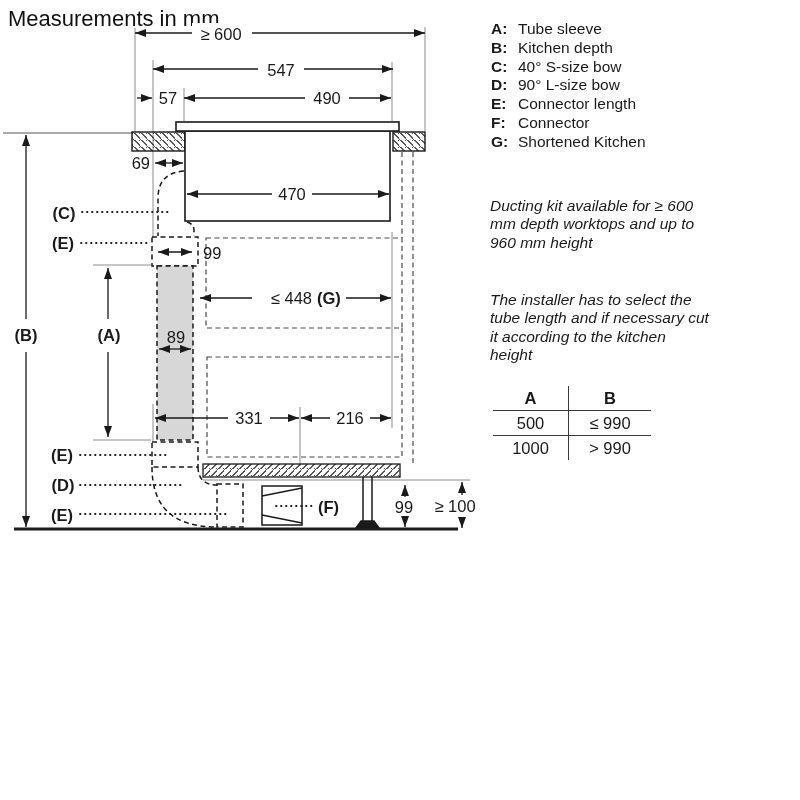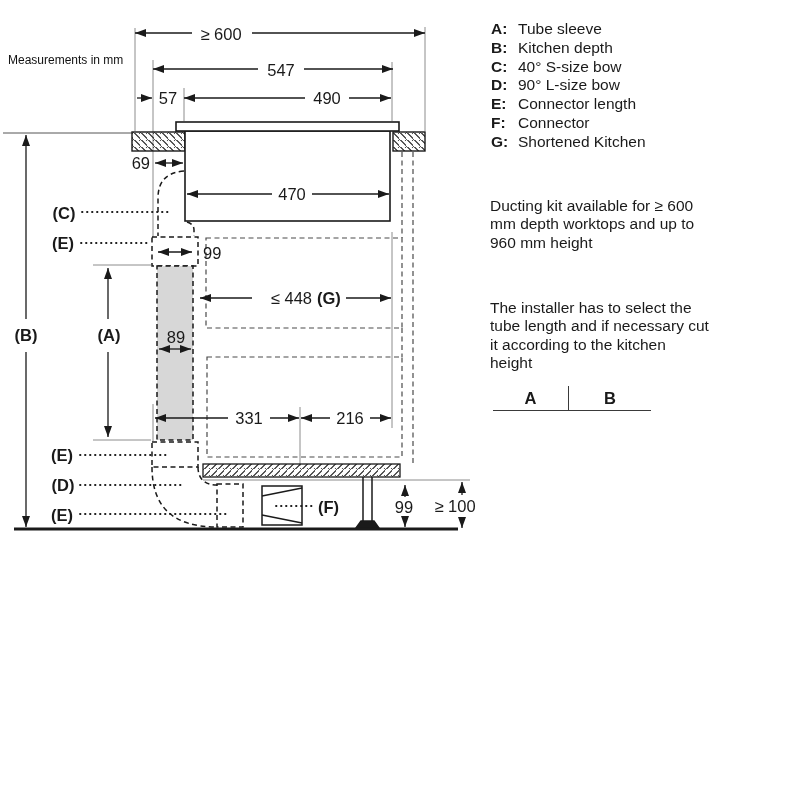--- a/index.html
+++ b/index.html
@@ -1,27 +1,27 @@
 <!DOCTYPE html>
 <html><head>
 <meta charset="utf-8">
 <style>
   html,body{margin:0;padding:0;background:#fff;}
   .canvas{position:relative;width:800px;height:800px;background:#ffffff;overflow:hidden;
           font-family:"Liberation Sans",sans-serif;color:#1a1a1a;}
-  .title{position:absolute;left:8px;top:6px;font-size:12px;color:#111;margin-top:47px;}
+  .title{position:absolute;left:8px;top:6px;font-size:22px;color:#111;}
   svg.diagram{position:absolute;left:0;top:0;}
   svg text{font-family:"Liberation Sans",sans-serif;font-size:16.5px;fill:#1a1a1a;}
   svg text.bold{font-weight:bold;}
   .legend{position:absolute;left:491px;top:20px;font-size:15.5px;line-height:18.8px;}
   .legend .row{display:flex;}
   .legend .k{font-weight:bold;width:27px;flex:0 0 27px;}
-  .note{position:absolute;left:490px;width:222px;font-size:15.5px;line-height:18.4px;}
+  .note{position:absolute;left:490px;width:222px;font-size:15.5px;line-height:18.4px;font-style:italic;}
   .note1{top:197px;}
-  .note2{top:299px;}
+  .note2{top:291px;}
   table.size{position:absolute;left:493px;top:386px;border-collapse:collapse;font-size:16.5px;}
   table.size th,table.size td{width:75px;height:24px;text-align:center;vertical-align:middle;
       font-weight:normal;padding:0;}
   table.size th{font-weight:bold;}
   table.size .c1{border-right:1.5px solid #3a3a3a;}
   table.size tr.hline th, table.size tr.hline td{border-bottom:1.5px solid #3a3a3a;}
   table.size td.c2, table.size th.c2{width:82px;}
 </style>
 </head>
 <body>
@@ -242,16 +242,24 @@
 
   <div class="note note1">Ducting kit available for ≥ 600 mm depth worktops and up to 960 mm height</div>
   <div class="note note2">The installer has to select the tube length and if necessary cut it according to the kitchen height</div>
 
   <table class="size">
     <tbody>
         <tr class="hline">
       <th class="c1">A</th>
       <th class="c2">B</th>
     </tr>
+    <tr class="hline">
+      <td class="c1">500</td>
+      <td class="c2">≤ 990</td>
+    </tr>
+    <tr>
+      <td class="c1">1000</td>
+      <td class="c2">&gt; 990</td>
+    </tr>
   </tbody>
     </table>
 
 </div>
 
 </body></html>

